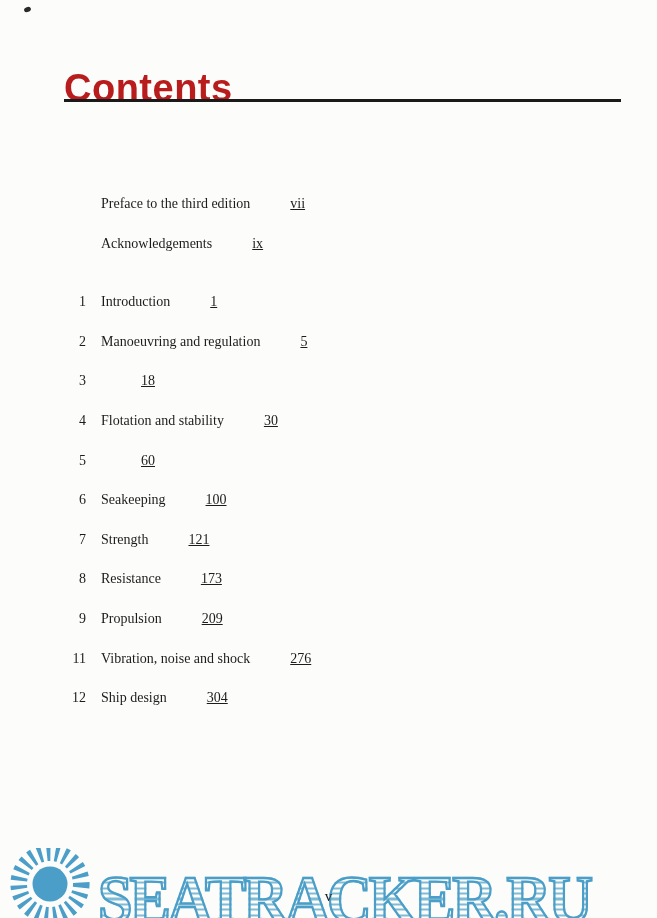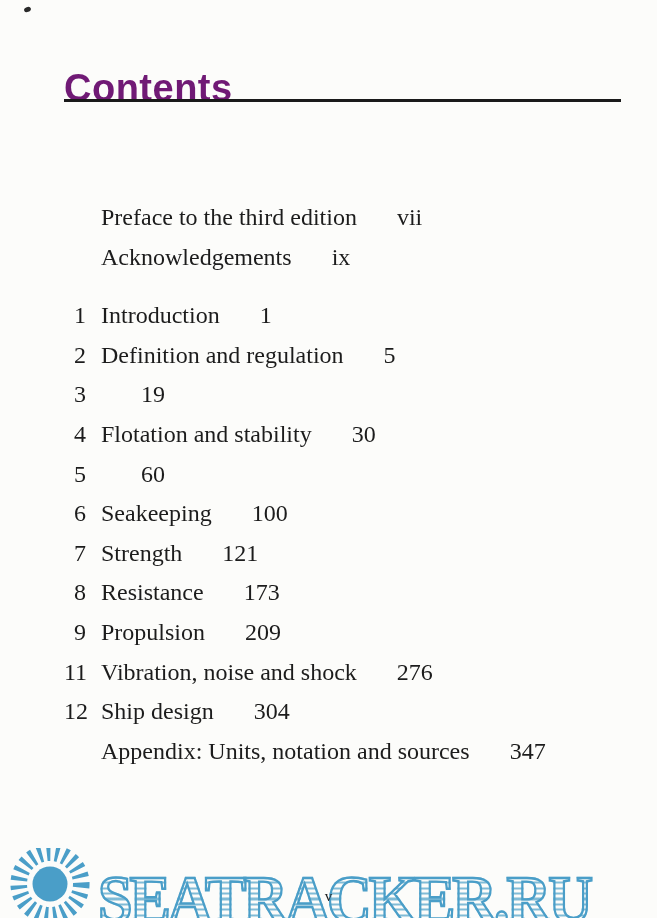--- a/index.html
+++ b/index.html
@@ -23,52 +23,52 @@
     transform: rotate(-20deg);
   }
   .heading {
     position: absolute;
     left: 64px;
     top: 42px;
     font-family: "Liberation Sans", sans-serif;
     font-weight: bold;
     font-size: 38px;
     letter-spacing: 0.5px;
-    color: #701a75;
+    color: #b91c1c;
   }
   .heading-rule {
     position: absolute;
     left: 64px;
     top: 99px;
     width: 557px;
     height: 3px;
     background: #1a1a1a;
   }
   .toc {
     position: absolute;
     left: 64px;
     top: 196px;
     width: 560px;
-    font-size: 24px;
-    margin-top: 8px;
+    font-size: 14px;
   }
   .row {
     display: flex;
     align-items: baseline;
     height: 39.6px;
     white-space: nowrap;
   }
   .row .num {
     flex: none;
     width: 22px;
     text-align: right;
     margin-right: 15px;
   }
   .row .page {
     margin-left: 40px;
+    text-decoration: underline;
   }
   .fm-gap { height: 19px; }
   .watermark {
     position: absolute;
     left: 0;
     top: 848px;
     width: 594px;
     height: 82px;
     display: flex;
     align-items: flex-end;
@@ -130,26 +130,26 @@
 
   <div class="fm-gap"></div>
 
   <div class="row">
     <span class="num">1</span>
     <span class="title">Introduction</span>
     <span class="page">1</span>
   </div>
   <div class="row">
     <span class="num">2</span>
-    <span class="title">Definition and regulation</span>
+    <span class="title">Manoeuvring and regulation</span>
     <span class="page">5</span>
   </div>
   <div class="row">
     <span class="num">3</span>
-    <span class="page">19</span>
+    <span class="page">18</span>
   </div>
   <div class="row">
     <span class="num">4</span>
     <span class="title">Flotation and stability</span>
     <span class="page">30</span>
   </div>
   <div class="row">
     <span class="num">5</span>
     <span class="page">60</span>
   </div>
@@ -177,25 +177,20 @@
     <span class="num">11</span>
     <span class="title">Vibration, noise and shock</span>
     <span class="page">276</span>
   </div>
   <div class="row">
     <span class="num">12</span>
     <span class="title">Ship design</span>
     <span class="page">304</span>
   </div>
 
-  <div class="row">
-    <span class="num"></span>
-    <span class="title">Appendix: Units, notation and sources</span>
-    <span class="page">347</span>
-  </div>
 
 </div>
 
 <div class="watermark">
   <svg class="sun" viewBox="0 0 100 100" aria-hidden="true">
     <circle cx="50" cy="50" r="19" fill="#4a9ec8"></circle>
     <circle cx="50" cy="50" r="26" fill="none" stroke="#fcfcfa" stroke-width="3"></circle>
     <circle cx="50" cy="50" r="34" fill="none" stroke="#4a9ec8" stroke-width="18" stroke-dasharray="4 5.2"></circle>
   </svg>
   <div class="wm-text">SEATRACKER.RU</div>

